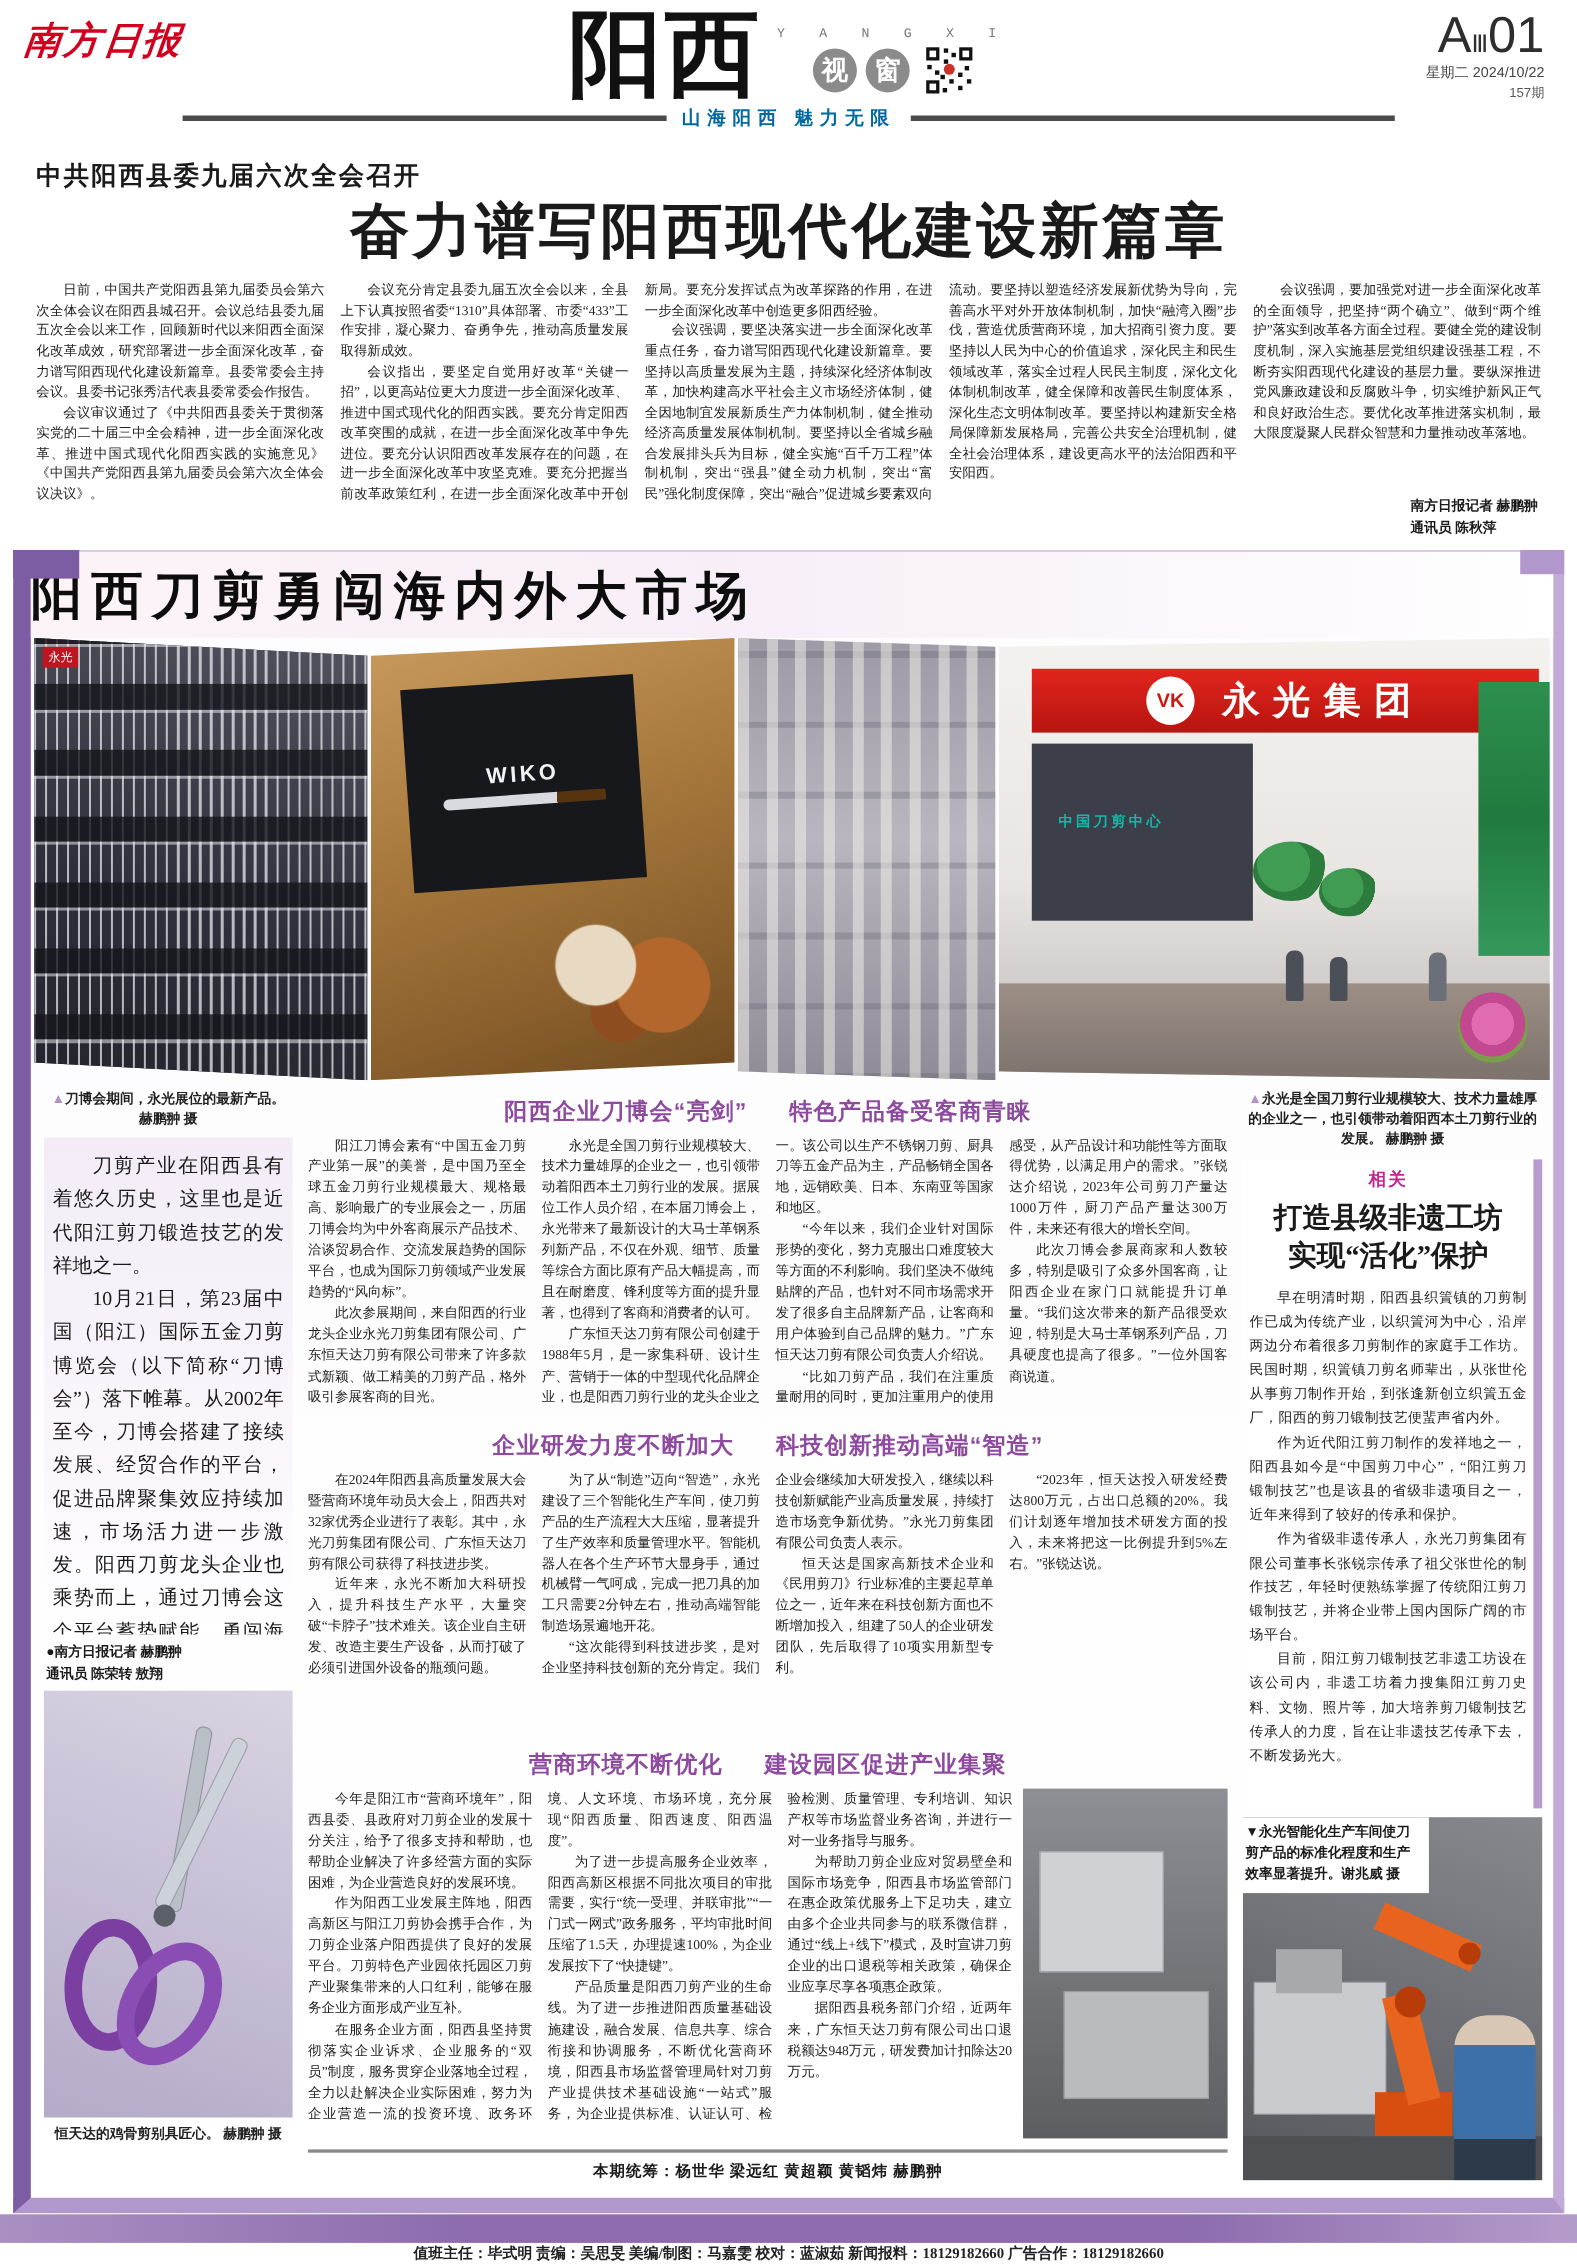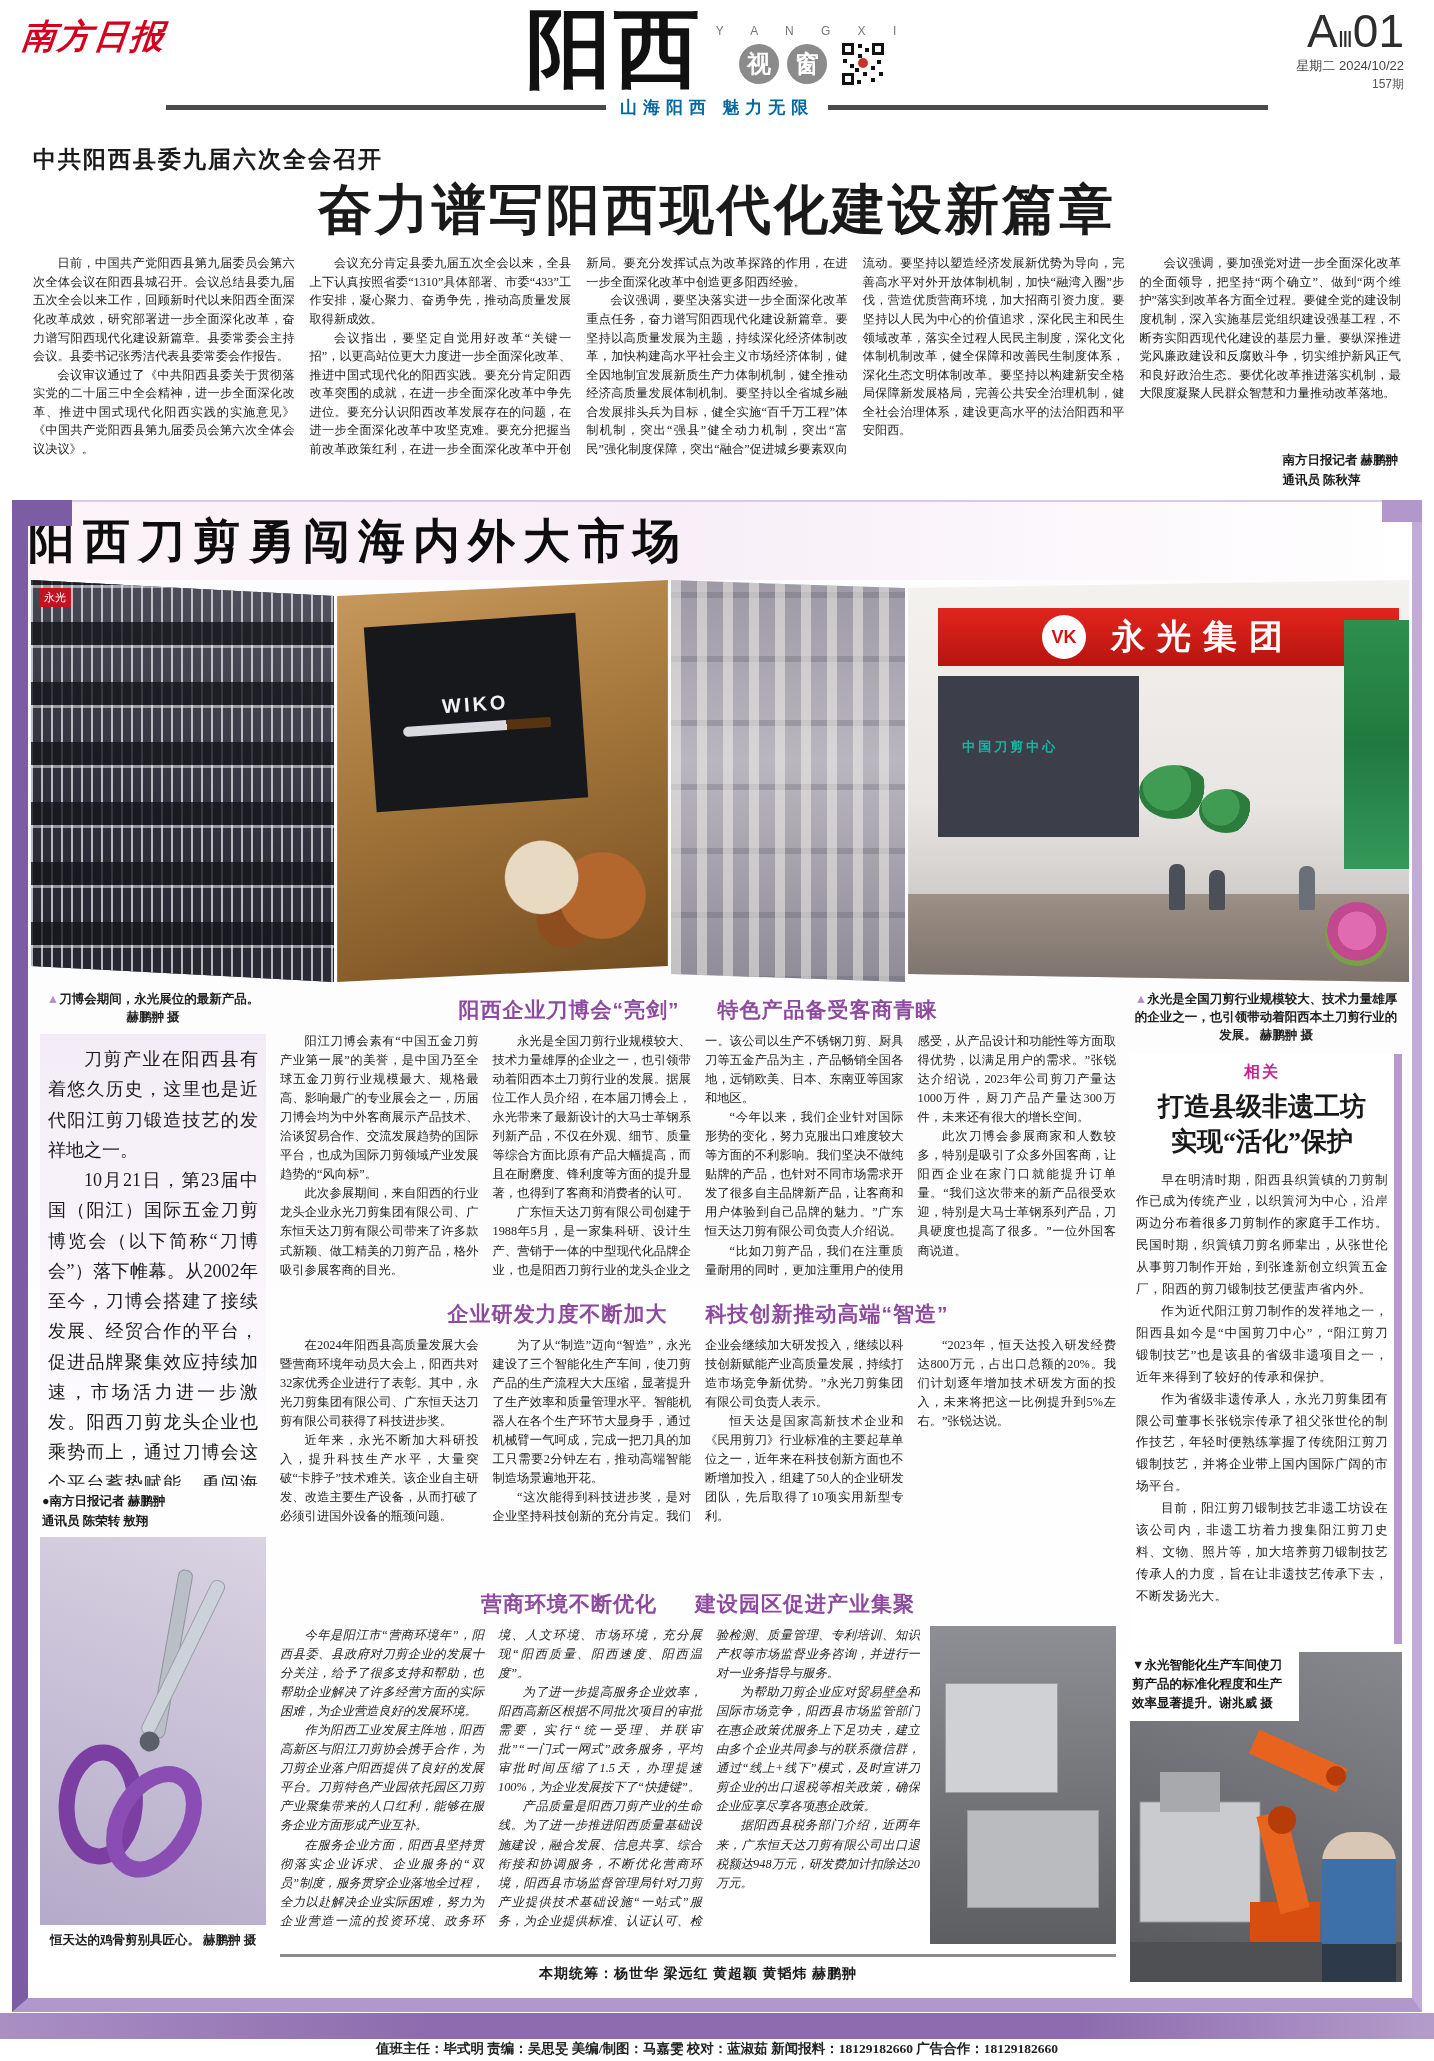--- a/index.html
+++ b/index.html
@@ -15,21 +15,21 @@
     color:#d2001e;font-style:italic;letter-spacing:2px;
     font-family:"DejaVu Serif",serif;transform:skewX(-6deg);
   }
   .masthead{position:absolute;left:0;right:0;top:0;text-align:center;}
   .masthead-row{display:inline-flex;align-items:flex-end;gap:14px;margin-top:6px;}
   .masthead-main{
     font-size:86px;font-weight:900;line-height:1;letter-spacing:2px;color:#111;
     font-family:"Liberation Serif","DejaVu Serif",serif;
   }
   .mast-right{display:flex;flex-direction:column;align-items:center;padding-bottom:6px;}
-  .mast-latin{font-size:12px;letter-spacing:12px;color:#777;font-family:Liberation Sans, sans-serif;margin-bottom:4px;}
+  .mast-latin{font-size:12px;letter-spacing:12px;color:#777;font-family:Liberation Mono, monospace;margin-bottom:4px;}
   .mast-badges{display:flex;align-items:center;gap:8px;}
   .badge-circle{width:40px;height:40px;border-radius:50%;background:#8b8b8b;color:#fff;
     display:flex;align-items:center;justify-content:center;font-size:24px;font-weight:bold;}
   .qr{width:44px;height:44px;margin-left:6px;}
   .slogan-row{display:flex;align-items:center;justify-content:center;gap:14px;margin-top:4px;}
   .slogan-rule{height:5px;background:#4a4a4a;width:440px;}
   .slogan-text{font-size:17px;font-weight:bold;letter-spacing:6px;color:#0369a1;}
   .edition-block{position:absolute;right:30px;top:8px;text-align:right;font-family:"Liberation Sans",sans-serif;}
   .edition-line{font-size:46px;color:#2e2e2e;line-height:1;}
   .edition-line .roman{font-size:22px;}
@@ -138,21 +138,21 @@
   .scissors-box{height:388px;background:linear-gradient(200deg,#d9d3e2 0%,#c7bfd6 50%,#b5aac8 100%);
     position:relative;overflow:hidden;}
   .sc-caption{margin-top:6px;}
   
   .sec-h{display:flex;justify-content:center;gap:38px;font-family:"Liberation Sans","DejaVu Sans",sans-serif;
     font-size:21px;font-weight:bold;color:#8d4a9f;letter-spacing:1px;margin:6px 0 8px;}
   .sec-body{column-gap:14px;font-size:12.3px;line-height:1.55;text-align:justify;overflow:hidden;color:#222;}
   .sec-body p{margin:0;text-indent:2em;}
   .sec1{column-count:4;height:262px;}
   .sec2{column-count:4;height:248px;}
-  .sec3-row{display:flex;gap:10px;font-style:italic;}
+  .sec3-row{display:flex;gap:10px;}
   .sec3{column-count:3;height:318px;flex:0 0 640px;}
   .sec3-photo{flex:1;background:linear-gradient(180deg,#8d8f94 0%,#6f7175 60%,#5c5e62 100%);position:relative;overflow:hidden;}
   .machine-block{position:absolute;background:#cfd1d4;border:1px solid #9a9ca0;}
   .coord-line{border-top:3px solid #8a8a8a;margin-top:10px;padding-top:8px;text-align:center;
     font-size:14px;font-weight:bold;letter-spacing:1px;}
   
   .related-panel{background:#fff;padding:4px 6px 0;height:586px;overflow:hidden;border-right:8px solid #b79bce;}
   .related-label{color:#c2268f;font-size:16px;font-weight:bold;text-align:center;letter-spacing:2px;
     font-family:"Liberation Sans",sans-serif;margin:4px 0 6px;}
   .related-title{font-size:26px;font-weight:900;text-align:center;line-height:1.35;margin-bottom:10px;}

